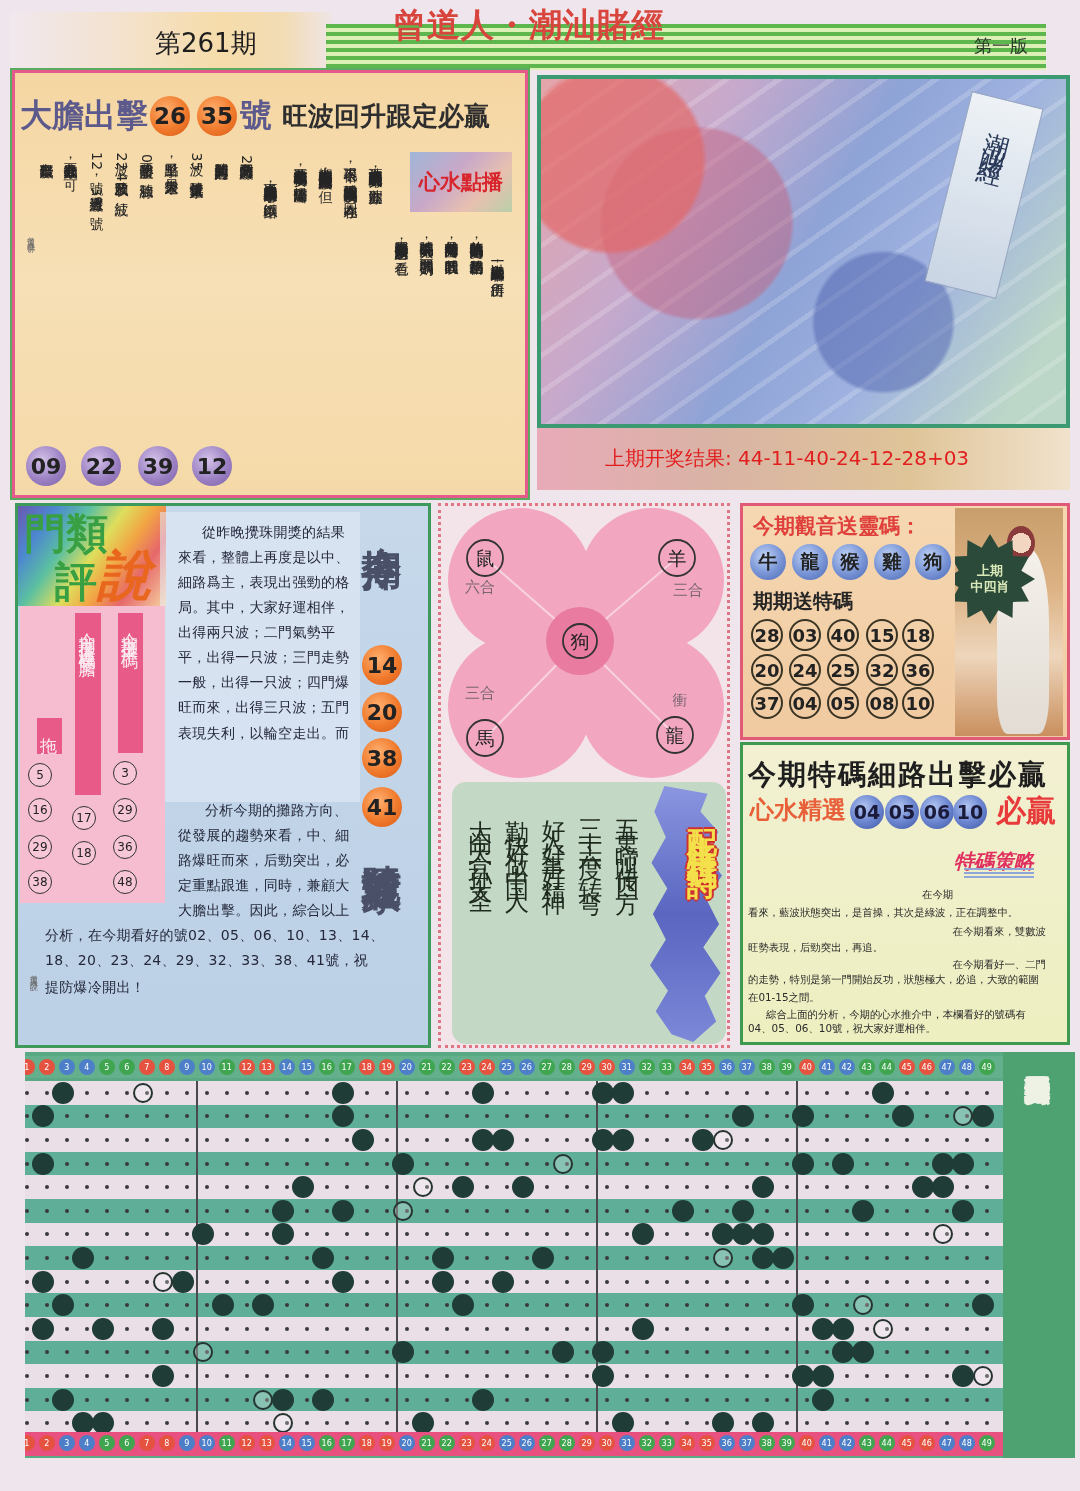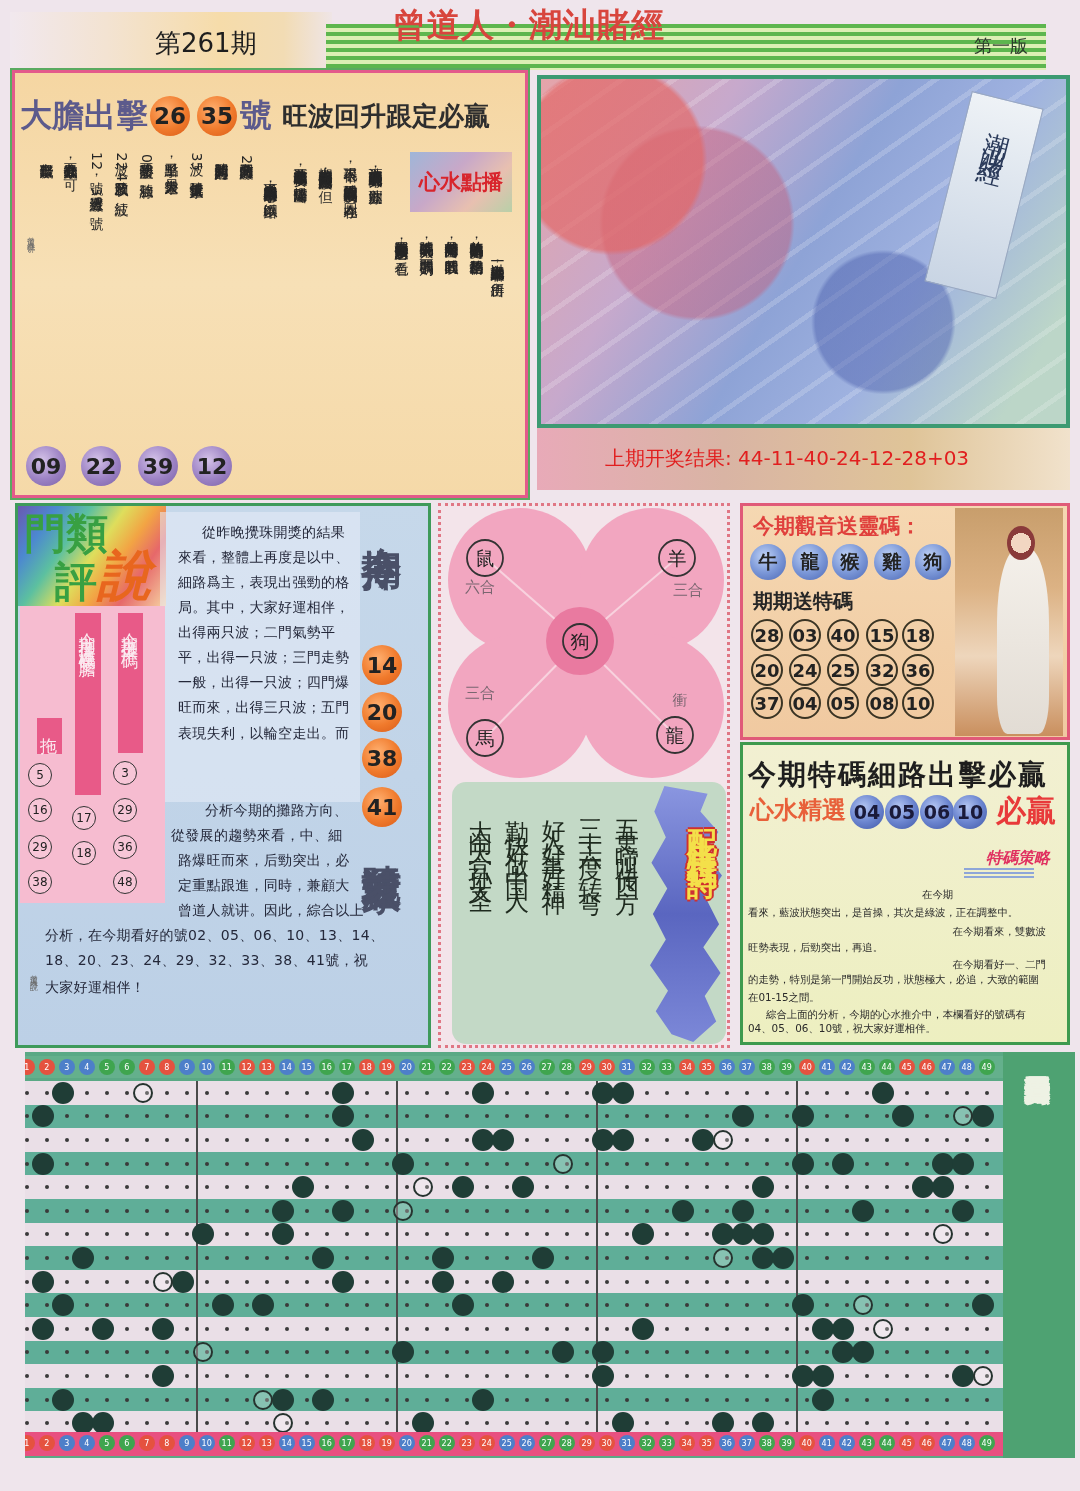--- a/index.html
+++ b/index.html
@@ -80,21 +80,21 @@
 .star{left:-10px;top:26px;width:90px;height:90px;background:#2c4a3a;display:flex;flex-direction:column;align-items:center;justify-content:center;color:#d8e8b8;font-size:13px;font-weight:bold;line-height:16px;
   clip-path:polygon(100% 50%,84.8% 59.3%,93.3% 75%,75.5% 75.5%,75% 93.3%,59.3% 84.8%,50% 100%,40.7% 84.8%,25% 93.3%,24.5% 75.5%,6.7% 75%,15.2% 59.3%,0 50%,15.2% 40.7%,6.7% 25%,24.5% 24.5%,25% 6.7%,40.7% 15.2%,50% 0,59.3% 15.2%,75% 6.7%,75.5% 24.5%,93.3% 25%,84.8% 40.7%)}
 
 
 .sp-box{left:740px;top:742px;width:330px;height:303px;background:linear-gradient(180deg,#f2f0d2 0%,#edefc0 100%);box-shadow:inset 0 0 0 3px #3e9a4e}
 .sp-title{left:8px;top:14px;font-size:28px;font-weight:bold;letter-spacing:2px;color:#1e1e1e;white-space:nowrap}
 .sp-pick{left:10px;top:52px;font-size:24px;font-weight:bold;color:#e8603a;white-space:nowrap}
 .ball-blue2{width:34px;height:34px;font-size:19px;color:#1a1a3a;background:radial-gradient(circle at 40% 35%,#b4c6f2 0%,#6c86d0 50%,#3e56a6 100%)}
 .sp-win{left:256px;top:49px;font-size:30px;font-weight:bold;color:#e83a3a;white-space:nowrap}
 .sp-logo{left:218px;top:104px;width:92px;height:36px}
-.sp-logo-t{position:absolute;right:0;top:2px;font-size:16px;font-weight:bold;font-style:italic;color:#e03060;white-space:nowrap}
+.sp-logo-t{position:absolute;right:16px;top:2px;font-size:20px;font-weight:bold;font-style:italic;color:#e03060;white-space:nowrap}
 .sp-logo-l{position:absolute;left:6px;top:22px;width:70px;height:10px;background:repeating-linear-gradient(180deg,#8ea6d8 0 2px,transparent 2px 4px)}
 .sline{position:absolute;font-size:10.4px;line-height:13px;color:#2a2a2a;white-space:nowrap}
 
 
 .chart{left:25px;top:1052px;width:1050px;height:406px;background:#5aa985;overflow:hidden}
 .ruler{left:0;width:978px;height:22px}
 .ruler-top{top:4px;background:#64b08c}
 .ruler-bottom{top:380px;height:24px;background:#e85080}
 .rball{position:absolute;top:3px;width:16px;height:16px;border-radius:50%;font-size:8px;color:#fff;display:flex;align-items:center;justify-content:center}
 .grid{left:0;top:29px;width:978px;height:354px}
@@ -193,27 +193,27 @@
   <div class="pline" style="left:163px;top:44px">來看，整體上再度是以中、</div>
   <div class="pline" style="left:163px;top:69px">細路爲主，表現出强勁的格</div>
   <div class="pline" style="left:163px;top:94px">局。其中，大家好運相伴，</div>
   <div class="pline" style="left:163px;top:119px">出得兩只波；二門氣勢平</div>
   <div class="pline" style="left:163px;top:144px">平，出得一只波；三門走勢</div>
   <div class="pline" style="left:163px;top:169px">一般，出得一只波；四門爆</div>
   <div class="pline" style="left:163px;top:194px">旺而來，出得三只波；五門</div>
   <div class="pline" style="left:163px;top:220px">表現失利，以輪空走出。而</div>
 
   <div class="pline" style="left:190px;top:297px">分析今期的攤路方向、</div>
-  <div class="pline" style="left:156px;top:322px">從發展的趨勢來看，中、細</div>
+  <div class="pline" style="left:163px;top:322px">從發展的趨勢來看，中、細</div>
   <div class="pline" style="left:163px;top:347px">路爆旺而來，后勁突出，必</div>
   <div class="pline" style="left:163px;top:372px">定重點跟進，同時，兼顧大</div>
-  <div class="pline" style="left:163px;top:397px">曾道人就讲。因此，綜合以上</div>
+  <div class="pline" style="left:163px;top:397px">大膽出擊。因此，綜合以上</div>
   <div class="pline" style="left:30px;top:422px">分析，在今期看好的號02、05、06、10、13、14、</div>
   <div class="pline" style="left:30px;top:447px">18、20、23、24、29、32、33、38、41號，祝</div>
-  <div class="pline" style="left:30px;top:474px">大家好運相伴！</div>
+  <div class="pline" style="left:30px;top:474px">提防爆冷開出！</div>
   <div class="abs v sig" style="left:12px;top:465px">曾道人評說</div>
 
   <div class="big-v serif" style="left:345px;top:12px">今期捧</div>
   <div class="ball ball-orange" style="left:347px;top:142px;font-size:22px">14</div>
   <div class="ball ball-orange" style="left:347px;top:189px;font-size:22px">20</div>
   <div class="ball ball-orange" style="left:347px;top:235px;font-size:22px">38</div>
   <div class="ball ball-orange" style="left:347px;top:284px;font-size:22px">41</div>
   <div class="big-v serif" style="left:345px;top:329px">號通殺莊家</div>
 </section>
 
@@ -291,20 +291,24 @@
   <div class="onum" style="left:162px;top:151px">36</div>
   <div class="onum" style="left:11px;top:184px">37</div>
   <div class="onum" style="left:49px;top:184px">04</div>
   <div class="onum" style="left:87px;top:184px">05</div>
   <div class="onum" style="left:126px;top:184px">08</div>
   <div class="onum" style="left:162px;top:184px">10</div>
 
   <div class="abs gy-img">
     <div class="abs robe"></div>
     <div class="abs head"></div>
+    <div class="abs star">
+      <span>上期</span>
+      <span>中四肖</span>
+    </div>
   </div>
 </section>
 
 <section class="abs sp-box">
   <div class="abs sp-title">今期特碼細路出擊必贏</div>
   <div class="abs sp-pick">心水精選</div>
   <div class="ball ball-blue2" style="left:110px;top:53px">04</div>
   <div class="ball ball-blue2" style="left:145px;top:53px">05</div>
   <div class="ball ball-blue2" style="left:180px;top:53px">06</div>
   <div class="ball ball-blue2" style="left:213px;top:53px">10</div>

